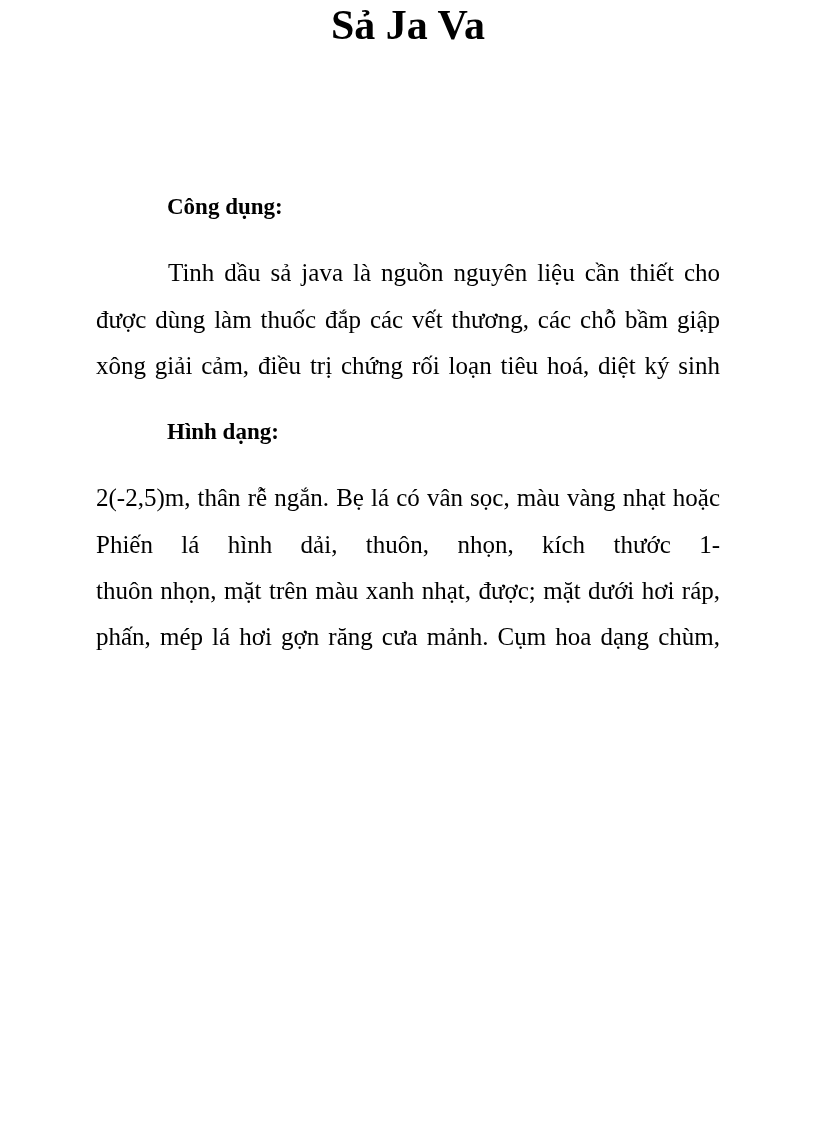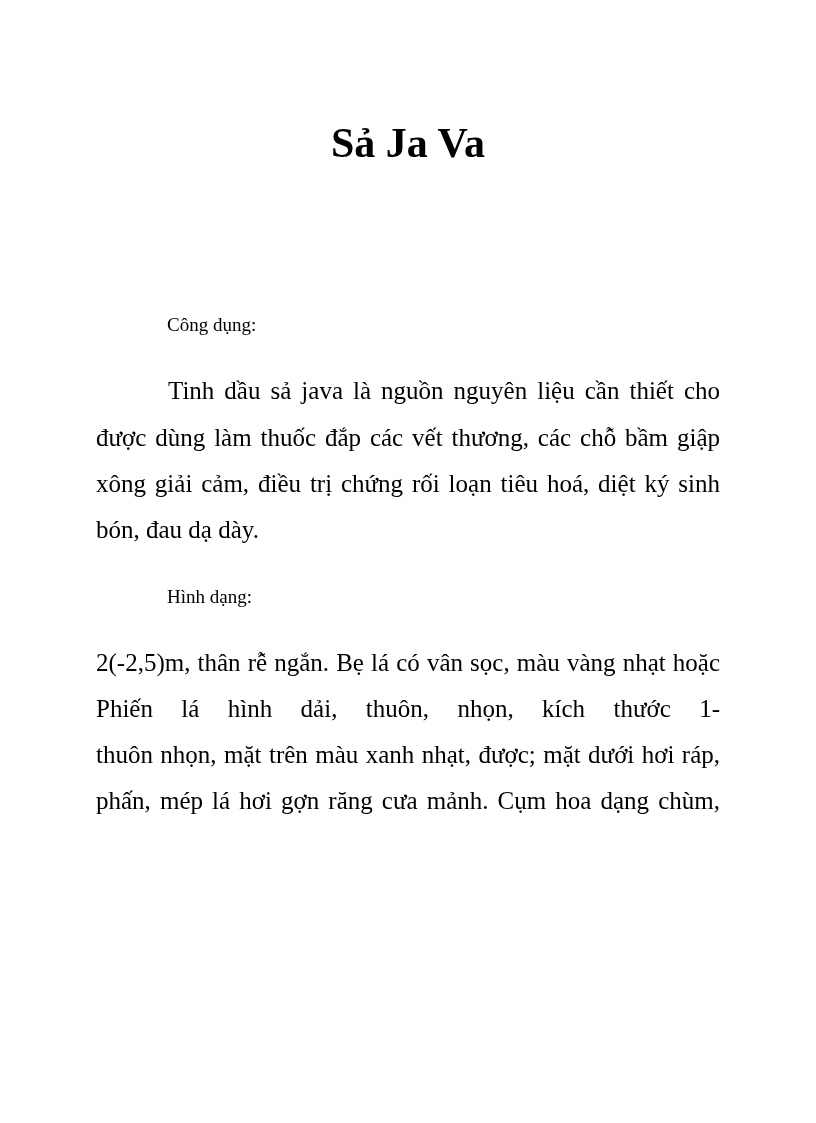--- a/index.html
+++ b/index.html
@@ -13,30 +13,29 @@
     height: 1123px;
     margin: 0 auto;
     background: #ffffff;
     color: #000000;
     font-family: "Liberation Serif", "DejaVu Serif", serif;
     box-sizing: border-box;
     padding: 0 96px;
     overflow: hidden;
   }
   .doc-title {
-    padding-top: 118px;
     font-size: 42px;
     font-weight: bold;
     text-align: center;
     line-height: 1.2;
     white-space: pre;
   }
   .section-heading {
-    font-size: 19px;
-    font-weight: normal;
+    font-size: 23px;
+    font-weight: bold;
     line-height: 26px;
     padding-left: 71px;
   }
   .heading-1 { margin-top: 144px; }
   .heading-2 { margin-top: 30px; }
   .paragraph { margin-top: 30px; }
   .line {
     font-size: 25px;
     line-height: 46.3px;
     height: 46.3px;
@@ -53,21 +52,20 @@
 <div class="page">
 
   <div class="doc-title">Sả Ja Va</div>
 
   <div>
     <div class="section-heading heading-1">Công dụng:</div>
     <div class="paragraph">
         <div class="line indent just">Tinh dầu sả java là nguồn nguyên liệu cần thiết cho nhiều ngành</div>
         <div class="line just">được dùng làm thuốc đắp các vết thương, các chỗ bầm giập và được dùng để</div>
         <div class="line just">xông giải cảm, điều trị chứng rối loạn tiêu hoá, diệt ký sinh trùng, chữa táo</div>
-        <div class="line">bón, đau dạ dày.</div>
       </div>
   </div>
 
   <div>
     <div class="section-heading heading-2">Hình dạng:</div>
     <div class="paragraph">
         <div class="line just">2(-2,5)m, thân rễ ngắn. Bẹ lá có vân sọc, màu vàng nhạt hoặc đỏ tía, nhẵn.</div>
         <div class="line just">Phiến lá hình dải, thuôn, nhọn, kích thước 1-1,2mx1,5(-9)cm;nhẵn; đầu</div>
         <div class="line just">thuôn nhọn, mặt trên màu xanh nhạt, được; mặt dưới hơi ráp, có màu mốc</div>
         <div class="line just">phấn, mép lá hơi gợn răng cưa mảnh. Cụm hoa dạng chùm, dài 60-100cm,</div>

